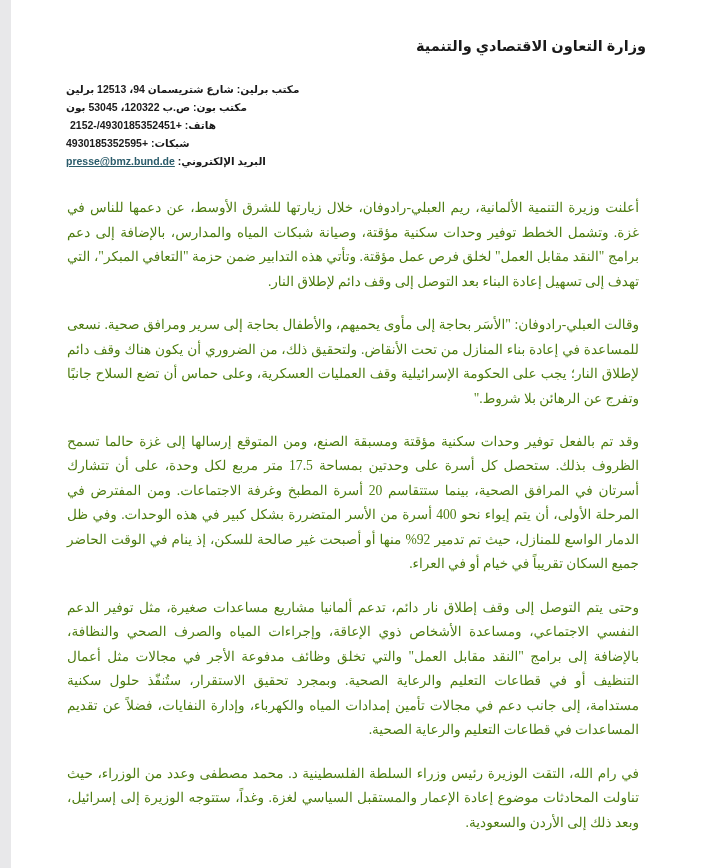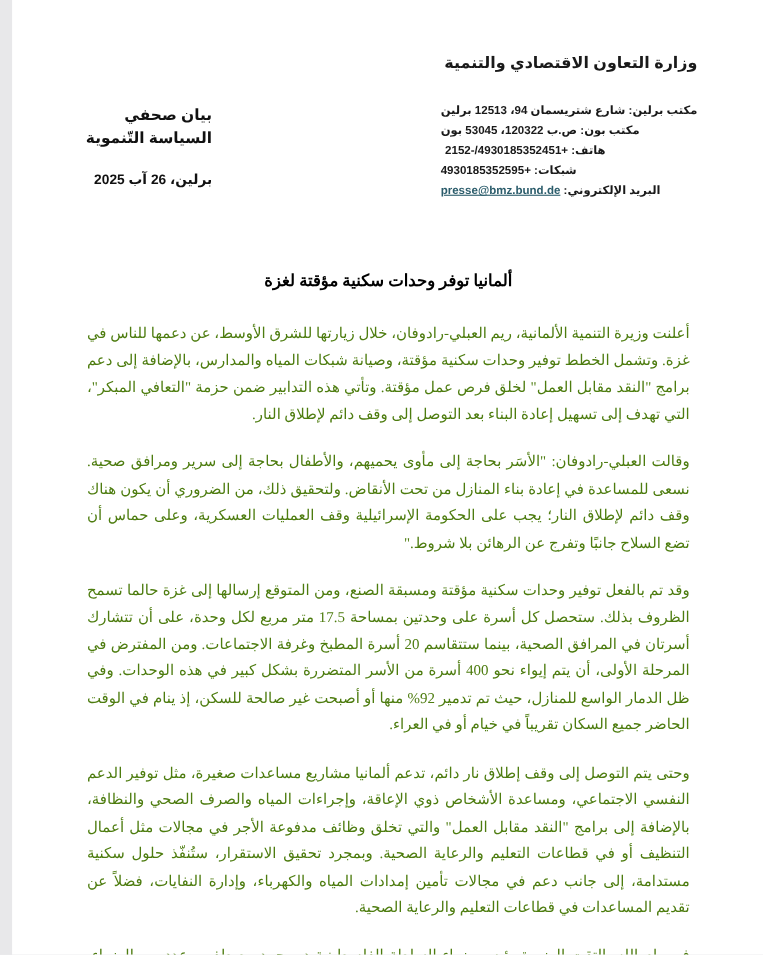--- a/index.html
+++ b/index.html
@@ -13,21 +13,21 @@
     overflow: hidden;
     font-family: "Liberation Serif", "DejaVu Serif", serif;
   }
 
   .page {
     position: relative;
     width: 690px;
     height: 868px;
     background: #ffffff;
     box-sizing: border-box;
-    padding: 12px;
+    padding: 0;
     overflow: hidden;
   }
 
   
   .masthead {
     padding: 38px 55px 0 55px;
   }
   .ministry-name {
     text-align: right;
     font-family: "Liberation Sans", "DejaVu Sans", sans-serif;
@@ -126,25 +126,20 @@
 <body>
 
 <div class="page">
 
   <div class="masthead">
 
     <div class="ministry-name">وزارة التعاون الاقتصادي والتنمية</div>
 
     <div class="info-row">
 
-      <div class="release-block">
-        <div class="release-kind">بيان صحفي</div>
-        <div class="release-topic">السياسة التّنموية</div>
-        <div class="release-date">برلين، 26 آب 2025</div>
-      </div>
 
       <div class="contact-block">
 
         <div class="contact-line">
           <span class="lbl">مكتب برلين:</span>
           <span class="val">شارع شتريسمان 94، 12513 برلين</span>
         </div>
 
         <div class="contact-line">
           <span class="lbl">مكتب بون:</span>
@@ -166,21 +161,20 @@
           <span class="link">presse@bmz.bund.de</span>
         </div>
 
 
       </div>
     </div>
   </div>
 
   <div class="article">
 
-    <div class="headline">ألمانيا توفر وحدات سكنية مؤقتة لغزة</div>
 
     <p class="para">أعلنت وزيرة التنمية الألمانية، ريم العبلي-رادوفان، خلال زيارتها للشرق الأوسط، عن دعمها للناس في غزة. وتشمل الخطط توفير وحدات سكنية مؤقتة، وصيانة شبكات المياه والمدارس، بالإضافة إلى دعم برامج "النقد مقابل العمل" لخلق فرص عمل مؤقتة. وتأتي هذه التدابير ضمن حزمة "التعافي المبكر"، التي تهدف إلى تسهيل إعادة البناء بعد التوصل إلى وقف دائم لإطلاق النار.</p>
     <p class="para">وقالت العبلي-رادوفان: "الأسَر بحاجة إلى مأوى يحميهم، والأطفال بحاجة إلى سرير ومرافق صحية. نسعى للمساعدة في إعادة بناء المنازل من تحت الأنقاض. ولتحقيق ذلك، من الضروري أن يكون هناك وقف دائم لإطلاق النار؛ يجب على الحكومة الإسرائيلية وقف العمليات العسكرية، وعلى حماس أن تضع السلاح جانبًا وتفرج عن الرهائن بلا شروط."</p>
     <p class="para">وقد تم بالفعل توفير وحدات سكنية مؤقتة ومسبقة الصنع، ومن المتوقع إرسالها إلى غزة حالما تسمح الظروف بذلك. ستحصل كل أسرة على وحدتين بمساحة 17.5 متر مربع لكل وحدة، على أن تتشارك أسرتان في المرافق الصحية، بينما ستتقاسم 20 أسرة المطبخ وغرفة الاجتماعات. ومن المفترض في المرحلة الأولى، أن يتم إيواء نحو 400 أسرة من الأسر المتضررة بشكل كبير في هذه الوحدات. وفي ظل الدمار الواسع للمنازل، حيث تم تدمير 92% منها أو أصبحت غير صالحة للسكن، إذ ينام في الوقت الحاضر جميع السكان تقريباً في خيام أو في العراء.</p>
     <p class="para">وحتى يتم التوصل إلى وقف إطلاق نار دائم، تدعم ألمانيا مشاريع مساعدات صغيرة، مثل توفير الدعم النفسي الاجتماعي، ومساعدة الأشخاص ذوي الإعاقة، وإجراءات المياه والصرف الصحي والنظافة، بالإضافة إلى برامج "النقد مقابل العمل" والتي تخلق وظائف مدفوعة الأجر في مجالات مثل أعمال التنظيف أو في قطاعات التعليم والرعاية الصحية. وبمجرد تحقيق الاستقرار، ستُنفّذ حلول سكنية مستدامة، إلى جانب دعم في مجالات تأمين إمدادات المياه والكهرباء، وإدارة النفايات، فضلاً عن تقديم المساعدات في قطاعات التعليم والرعاية الصحية.</p>
     <p class="para">في رام الله، التقت الوزيرة رئيس وزراء السلطة الفلسطينية د. محمد مصطفى وعدد من الوزراء، حيث تناولت المحادثات موضوع إعادة الإعمار والمستقبل السياسي لغزة. وغداً، ستتوجه الوزيرة إلى إسرائيل، وبعد ذلك إلى الأردن والسعودية.</p>
 
   </div>
 </div>
 

